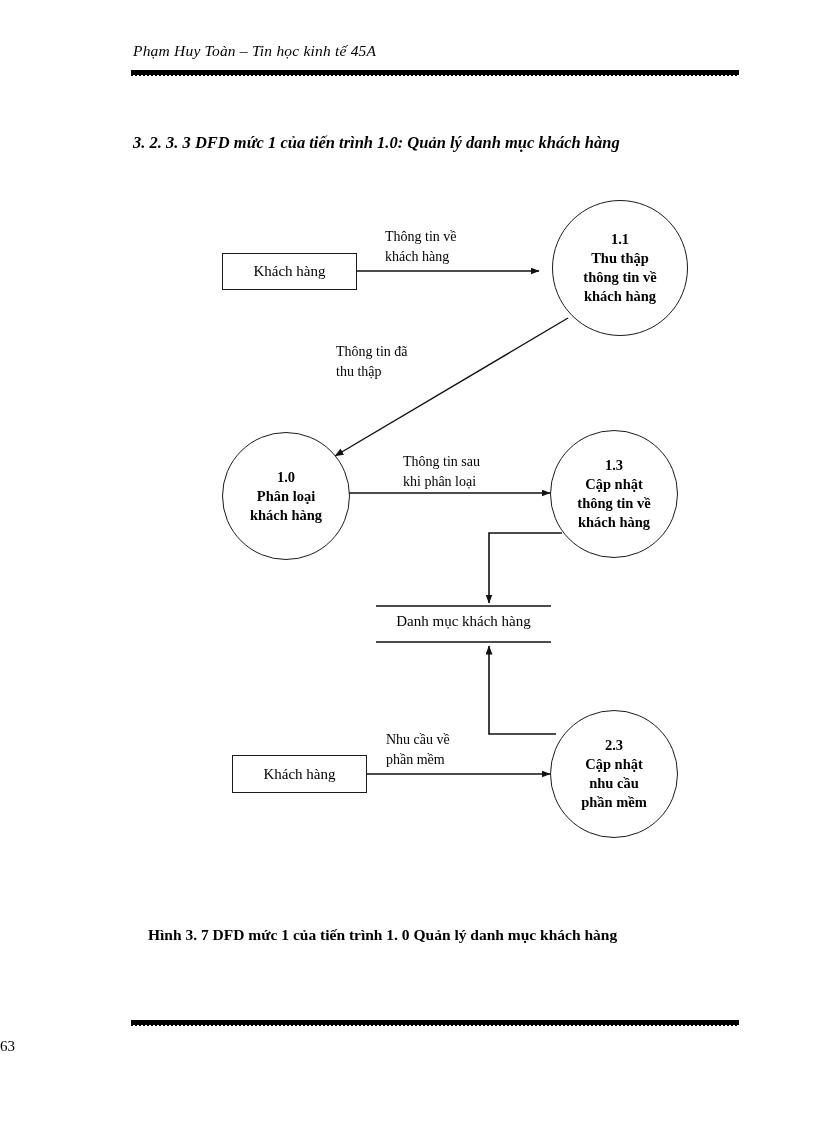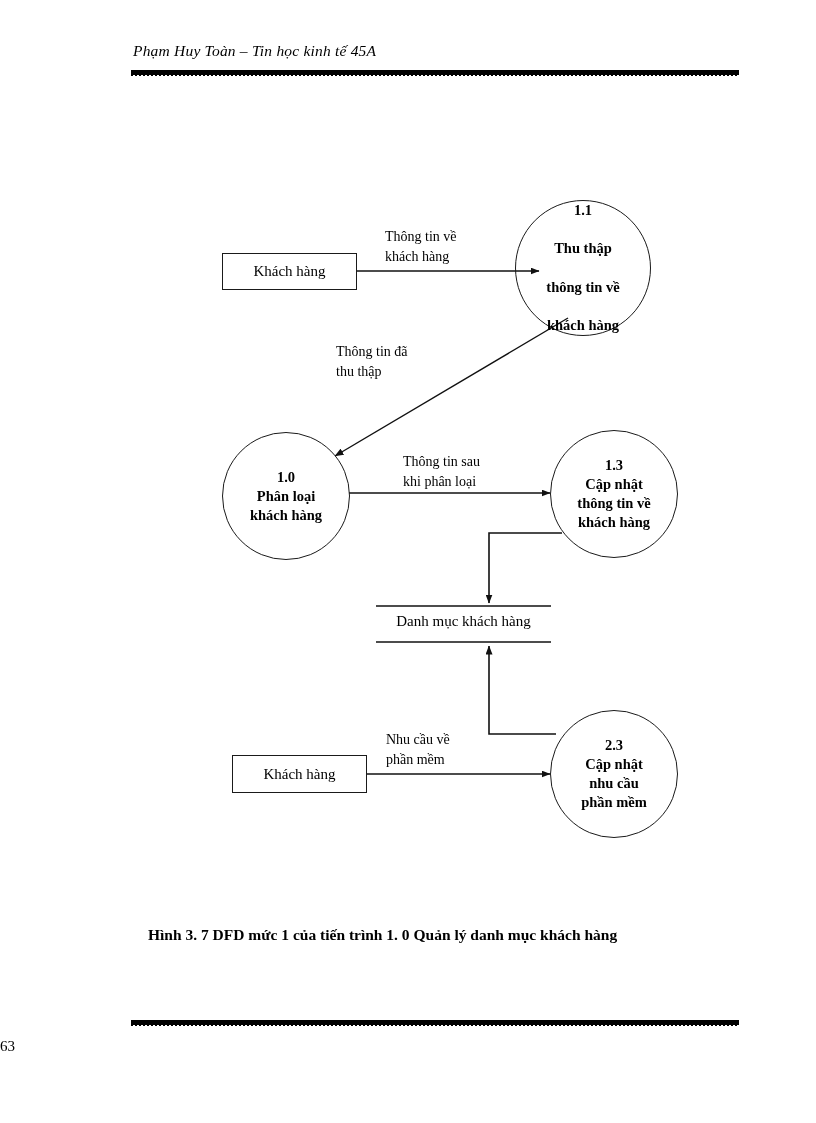--- a/index.html
+++ b/index.html
@@ -144,20 +144,21 @@
   }
 </style>
 </head>
 <body>
 
 <div id="page">
 
   <div class="header-text">Phạm Huy Toàn – Tin học kinh tế 45A</div>
   <div class="rule-top"></div>
 
+  <div class="section-heading">3. 2. 3. 3 DFD mức 1 của tiến trình 1.0: Quản lý danh mục khách hàng</div>
 
   <svg id="diagram" viewBox="0 0 816 1123" xmlns="http://www.w3.org/2000/svg">
     <defs>
       <marker id="arrowhead" markerWidth="9" markerHeight="7" refX="8.5" refY="3.5" orient="auto" markerUnits="userSpaceOnUse">
         <polygon points="0 0, 9 3.5, 0 7" fill="#111111"></polygon>
       </marker>
     </defs>
 
     <line x1="357" y1="271" x2="539" y2="271" stroke="#111111" stroke-width="1.6" marker-end="url(#arrowhead)"></line>
 
@@ -172,21 +173,21 @@
     <line x1="367" y1="774" x2="550" y2="774" stroke="#111111" stroke-width="1.6" marker-end="url(#arrowhead)"></line>
 
     <line x1="376" y1="606" x2="551" y2="606" stroke="#111111" stroke-width="1.6"></line>
     <line x1="376" y1="642" x2="551" y2="642" stroke="#111111" stroke-width="1.6"></line>
   </svg>
 
   <div class="entity-box" style="left:222px; top:253px; width:135px; height:37px;">
     <span>Khách hàng</span>
   </div>
 
-  <div class="node-circle" style="left:515px; top:200px; width:136px; height:136px;justify-content:space-between;">
+  <div class="node-circle" style="left:552px; top:200px; width:136px; height:136px;">
     <span class="pid">1.1</span>
     <span class="ptext">Thu thập</span>
     <span class="ptext">thông tin  về</span>
     <span class="ptext">khách hàng</span>
   </div>
 
   <div class="node-circle" style="left:222px; top:432px; width:128px; height:128px;">
     <span class="pid">1.0</span>
     <span class="ptext">Phân loại</span>
     <span class="ptext">khách hàng</span>

